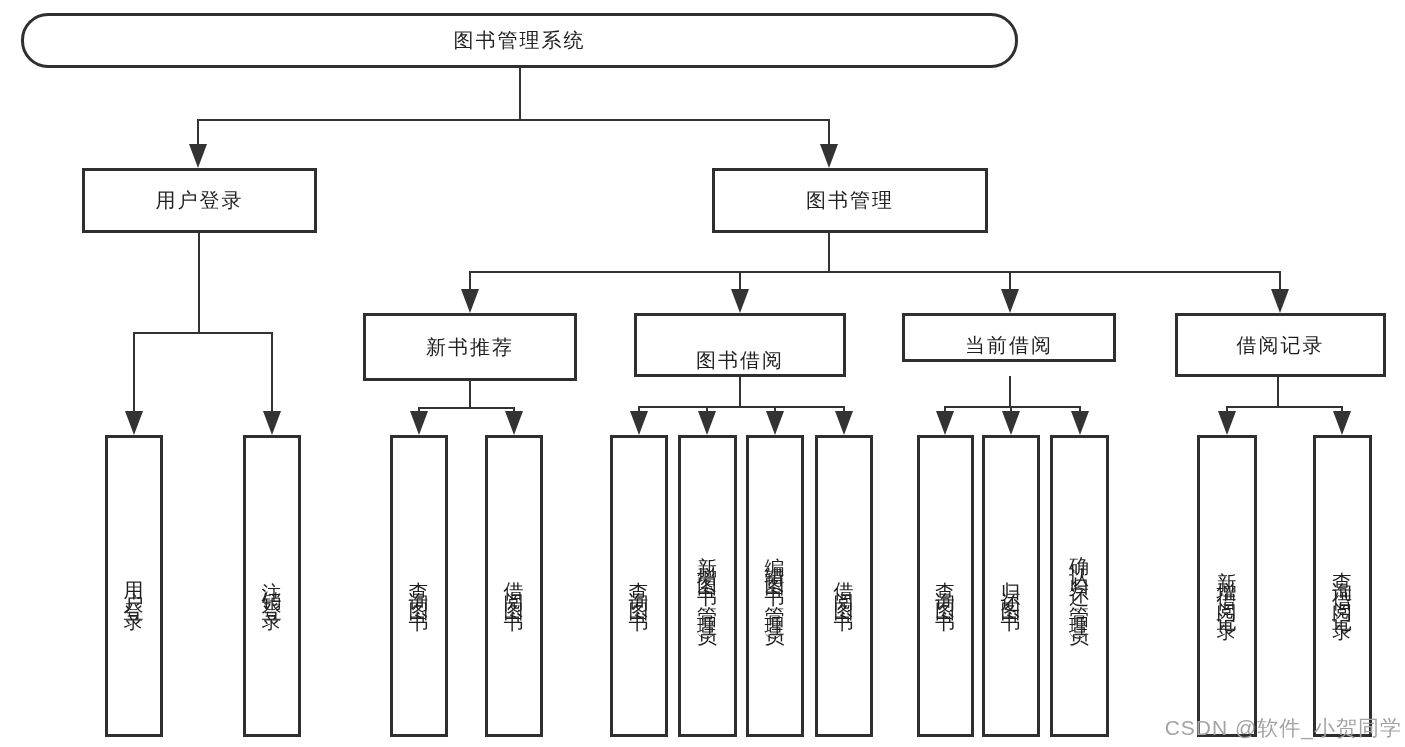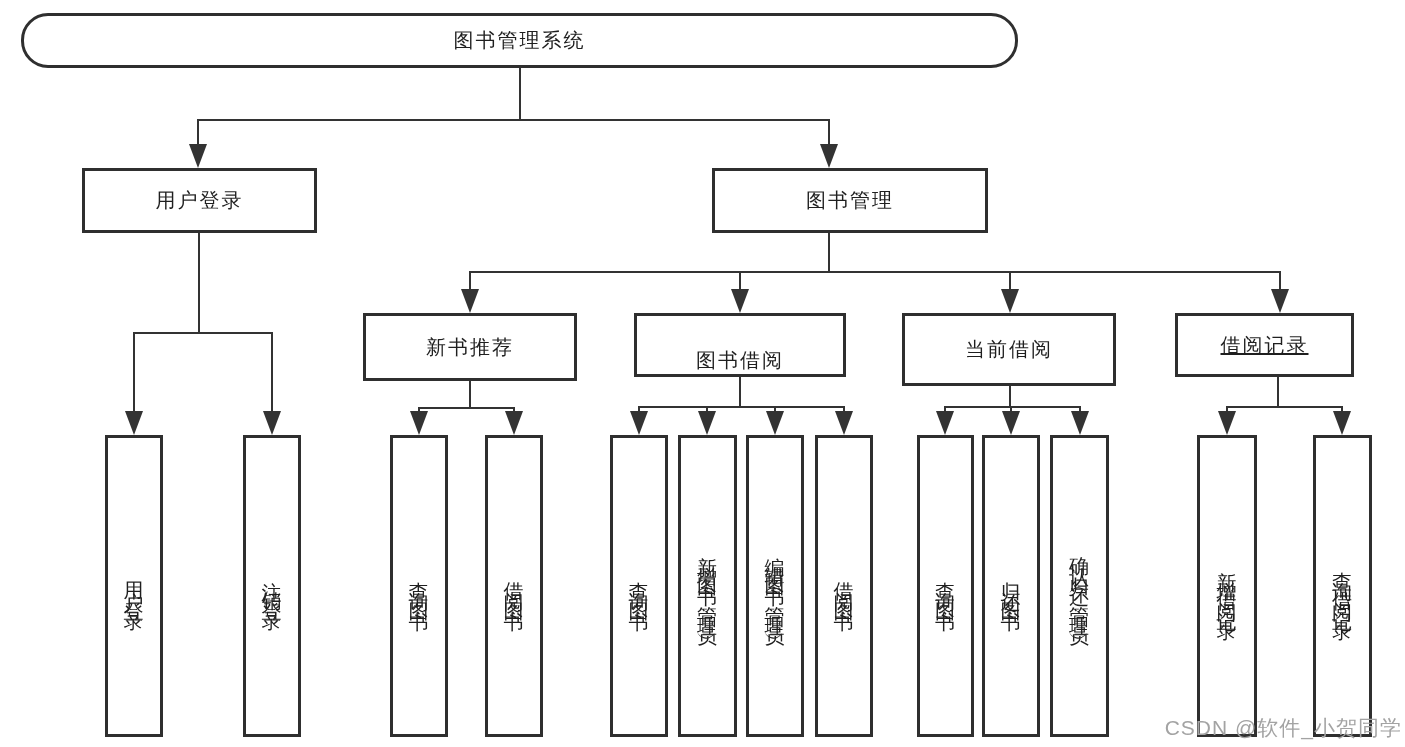--- a/index.html
+++ b/index.html
@@ -141,24 +141,24 @@
   <div class="box h" style="left:712px; top:168px; width:276px; height:65px;">
     <span>图书管理</span>
   </div>
 
   <div class="box h" style="left:363px; top:313px; width:214px; height:68px;">
     <span>新书推荐</span>
   </div>
   <div class="box h" style="left:634px; top:313px; width:212px; height:64px;align-items:flex-end;">
     <span>图书借阅</span>
   </div>
-  <div class="box h" style="left:902px; top:313px; width:214px; height:73px;">
+  <div class="box h" style="left:902px; top:313px; width:214px; height:49px;align-items:flex-end;">
     <span>当前借阅</span>
   </div>
-  <div class="box h" style="left:1175px; top:313px; width:179px; height:64px;text-decoration:underline;">
+  <div class="box h" style="left:1175px; top:313px; width:211px; height:64px;">
     <span>借阅记录</span>
   </div>
 
   <div class="box v" style="left:105px; top:435px; width:58px; height:302px;">
     <span>用户登录</span>
   </div>
   <div class="box v" style="left:243px; top:435px; width:58px; height:302px;">
     <span>注销登录</span>
   </div>
 

